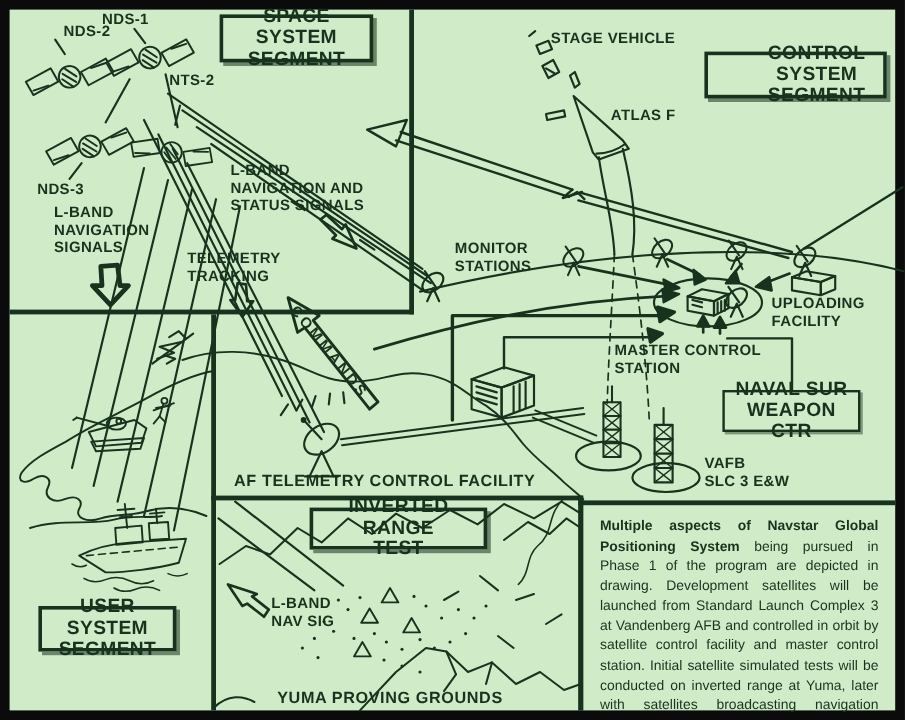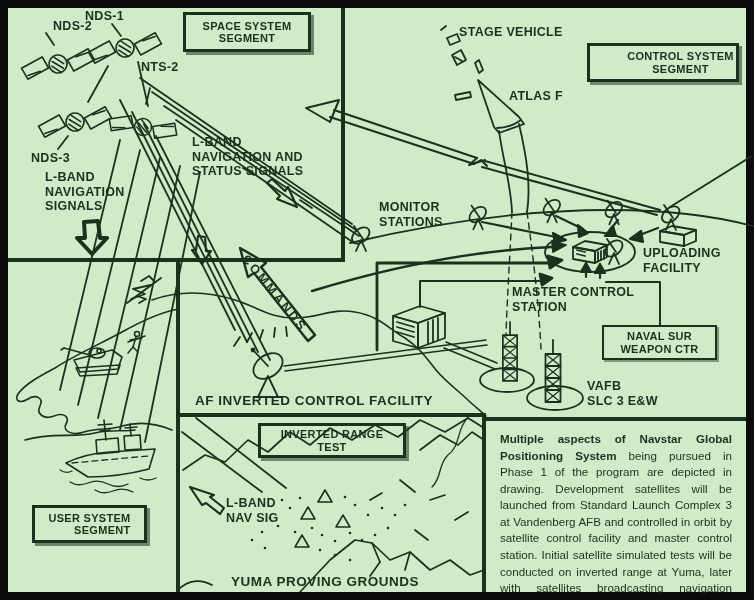--- a/index.html
+++ b/index.html
@@ -22,21 +22,21 @@
   .lbl{
     position:absolute;z-index:3;font-weight:bold;color:var(--ink);
     white-space:pre-line;line-height:1.16;letter-spacing:.3px;font-size:12.5px;
   }
   .lbl.big{font-size:13.5px;letter-spacing:.5px;}
   .box{
     position:absolute;z-index:3;border:3px solid var(--ink);
     box-shadow:3px 3px 0 rgba(23,51,29,.55);
     display:flex;align-items:center;justify-content:center;text-align:center;
     font-weight:bold;color:var(--ink);white-space:pre-line;line-height:1.12;
-    font-size:11px;letter-spacing:.3px;box-sizing:border-box;
+    font-size:16px;letter-spacing:.3px;box-sizing:border-box;
   }
   .box.thin{box-shadow:2px 2px 0 rgba(23,51,29,.45);border-width:2.5px;}
   #commands-label{
     transform:rotate(51deg);transform-origin:left top;letter-spacing:2.5px;font-size:12.5px;
   }
   .caption{
     margin:0;color:var(--ink);font-size:11.6px;line-height:1.43;text-align:justify;
   }
   .caption .lead{font-weight:bold;}
 </style>
@@ -367,45 +367,47 @@
         <circle cx="335" cy="555" r="1.3"></circle>
         <circle cx="350" cy="560" r="1.3"></circle>
       <circle cx="320" cy="550" r="1.3"></circle>
     </g>
   </svg>
 
   <div class="box" style="left:183px;top:12px;width:128px;height:40px;">SPACE SYSTEM
 SEGMENT</div>
   <div class="box" style="left:587px;top:43px;width:152px;height:39px;padding-left:35px;">CONTROL SYSTEM
 SEGMENT</div>
-  <div class="box" style="left:32px;top:505px;width:115px;height:38px;text-align:right;">USER SYSTEM
+  <div class="box" style="left:32px;top:505px;width:115px;height:38px;">USER SYSTEM
 SEGMENT</div>
   <div class="box" style="left:258px;top:423px;width:148px;height:35px;">INVERTED RANGE
 TEST</div>
   <div class="box thin" style="left:602px;top:325px;width:115px;height:35px;">NAVAL SUR
 WEAPON CTR</div>
 
   <div class="lbl" style="left:29px;top:19px;padding-left:24px;">NDS-2</div>
   <div class="lbl" style="left:85px;top:9px;">NDS-1</div>
   <div class="lbl" style="left:141px;top:60px;">NTS-2</div>
   <div class="lbl" style="left:31px;top:151px;">NDS-3</div>
   <div class="lbl" style="left:192px;top:135px;">L-BAND
 NAVIGATION AND
 STATUS SIGNALS</div>
   <div class="lbl" style="left:45px;top:170px;">L-BAND
 NAVIGATION
 SIGNALS</div>
+  <div class="lbl" style="left:156px;top:208px;">TELEMETRY
+TRACKING</div>
   <div class="lbl" id="commands-label" style="left:250px;top:252px;">COMMANDS</div>
   <div class="lbl" style="left:379px;top:200px;">MONITOR
 STATIONS</div>
   <div class="lbl" style="left:643px;top:246px;">UPLOADING
 FACILITY</div>
   <div class="lbl" style="left:512px;top:285px;">MASTER CONTROL
 STATION</div>
   <div class="lbl" style="left:587px;top:379px;">VAFB
 SLC 3 E&amp;W</div>
-  <div class="lbl big" style="left:195px;top:393px;">AF INVERTED CONTROL FACILITY</div>
+  <div class="lbl big" style="left:195px;top:393px;">AF TELEMETRY CONTROL FACILITY</div>
   <div class="lbl" style="left:226px;top:496px;">L-BAND
 NAV SIG</div>
   <div class="lbl big" style="left:231px;top:574px;">YUMA PROVING GROUNDS</div>
   <div class="lbl" style="left:459px;top:25px;">STAGE VEHICLE</div>
   <div class="lbl" style="left:509px;top:89px;">ATLAS F</div>
 </div>
 
 </body></html>

